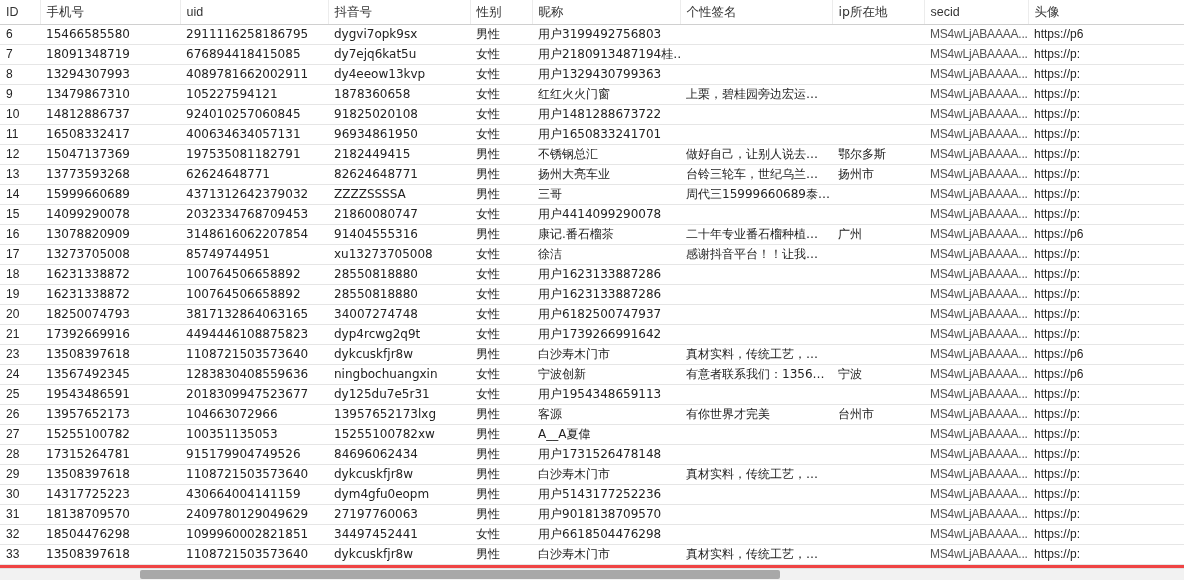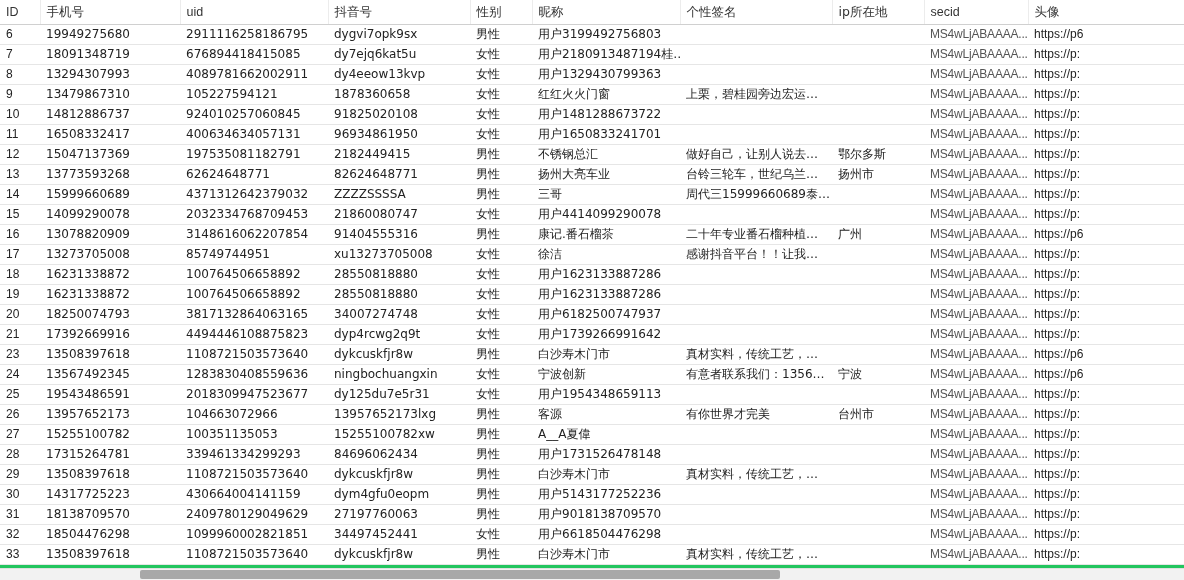--- a/index.html
+++ b/index.html
@@ -13,21 +13,21 @@
     overflow: hidden;
     font-family: "Liberation Sans", sans-serif;
     font-size: 12px;
     color: #222222;
   }
   .table-wrap {
     position: relative;
     width: 1184px;
     height: 580px;
     overflow: hidden;
-    background: #22c55e;
+    background: #ef4444;
   }
   table.data-grid {
     border-collapse: collapse;
     table-layout: fixed;
     width: 1184px;
   }
   table.data-grid th,
   table.data-grid td {
     border-bottom: 1px solid #e6e6e6;
     padding: 0 6px;
@@ -117,21 +117,21 @@
         <th class="hdr-sep cn">昵称</th>
         <th class="hdr-sep cn">个性签名</th>
         <th class="hdr-sep cn">ip所在地</th>
         <th class="hdr-sep">secid</th>
         <th class="cn">头像</th>
       </tr>
     </thead>
     <tbody id="grid-body">
         <tr>
           <td>6</td>
-          <td class="cn">19949275680</td>
+          <td class="cn">15466585580</td>
           <td class="cn">2911116258186795</td>
           <td class="cn">dygvi7opk9sx</td>
           <td class="cn">男性</td>
           <td class="cn">用户3199492756803</td>
           <td class="cn"></td>
           <td class="cn"></td>
           <td class="secid-cell">MS4wLjABAAAA...</td>
           <td class="avatar-cell">https://p6</td>
         </tr>
         <tr>
@@ -370,21 +370,21 @@
           <td class="cn">男性</td>
           <td class="cn">A__A夏偉</td>
           <td class="cn"></td>
           <td class="cn"></td>
           <td class="secid-cell">MS4wLjABAAAA...</td>
           <td class="avatar-cell">https://p:</td>
         </tr>
         <tr>
           <td>28</td>
           <td class="cn">17315264781</td>
-          <td class="cn">339461334299293</td>
+          <td class="cn">915179904749526</td>
           <td class="cn">84696062434</td>
           <td class="cn">男性</td>
           <td class="cn">用户1731526478148</td>
           <td class="cn"></td>
           <td class="cn"></td>
           <td class="secid-cell">MS4wLjABAAAA...</td>
           <td class="avatar-cell">https://p:</td>
         </tr>
         <tr>
           <td>29</td>

